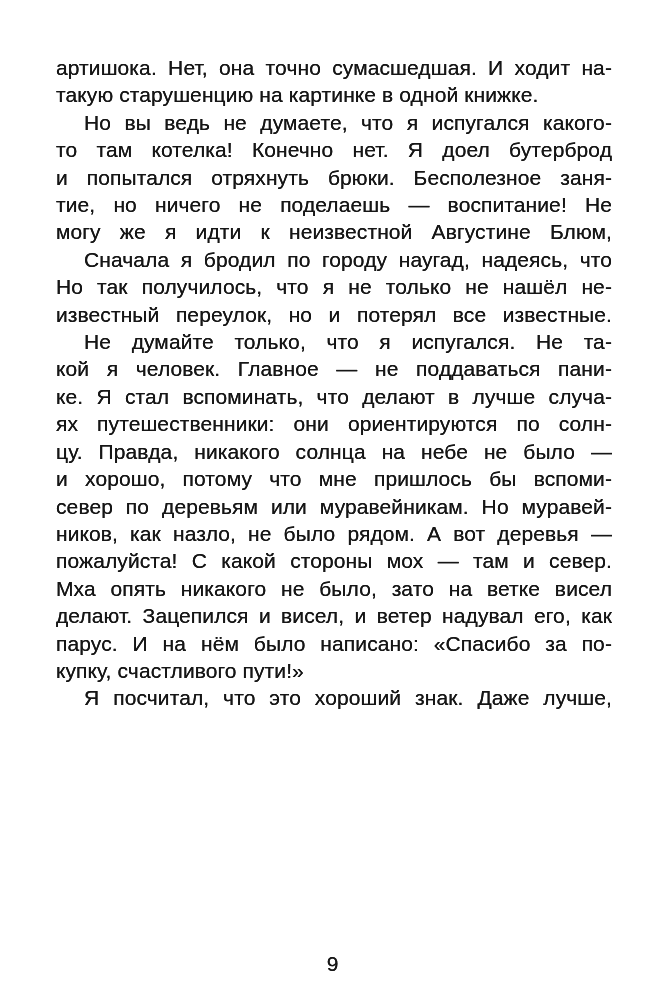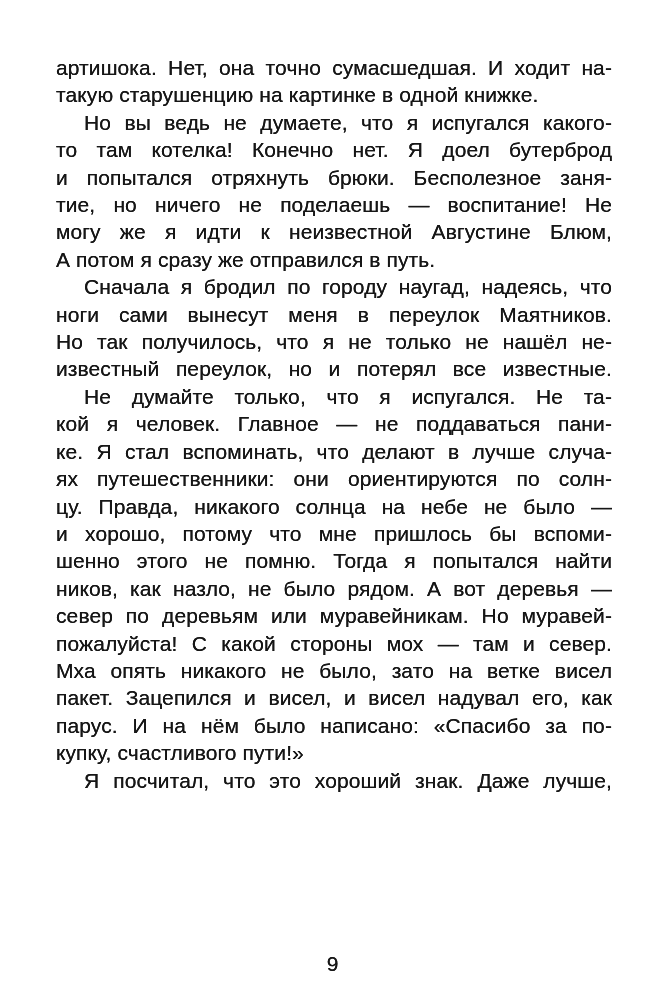--- a/index.html
+++ b/index.html
@@ -64,41 +64,38 @@
       <div class="paragraph">
         <div class="line">артишока. Нет, она точно сумасшедшая. И ходит на-</div>
         <div class="line line-end">такую старушенцию на картинке в одной книжке.</div>
       </div>
       <div class="paragraph">
         <div class="line first-line">Но вы ведь не думаете, что я испугался какого-</div>
         <div class="line">то там котелка! Конечно нет. Я доел бутерброд</div>
         <div class="line">и попытался отряхнуть брюки. Бесполезное заня-</div>
         <div class="line">тие, но ничего не поделаешь — воспитание! Не</div>
         <div class="line">могу же я идти к неизвестной Августине Блюм,</div>
-        <div class="line line-end">А потом я сразу же отправился в путь.</div>
       </div>
       <div class="paragraph">
         <div class="line first-line">Сначала я бродил по городу наугад, надеясь, что</div>
-        <div class="line">ноги сами вынесут меня в переулок Маятников.</div>
         <div class="line">Но так получилось, что я не только не нашёл не-</div>
         <div class="line">известный переулок, но и потерял все известные.</div>
       </div>
       <div class="paragraph">
         <div class="line first-line">Не думайте только, что я испугался. Не та-</div>
         <div class="line">кой я человек. Главное — не поддаваться пани-</div>
         <div class="line">ке. Я стал вспоминать, что делают в лучше случа-</div>
         <div class="line">ях путешественники: они ориентируются по солн-</div>
         <div class="line">цу. Правда, никакого солнца на небе не было —</div>
         <div class="line">и хорошо, потому что мне пришлось бы вспоми-</div>
-        <div class="line">шенно этого не помню. Тогда я попытался найти</div>
+        <div class="line">север по деревьям или муравейникам. Но муравей-</div>
         <div class="line">ников, как назло, не было рядом. А вот деревья —</div>
-        <div class="line">север по деревьям или муравейникам. Но муравей-</div>
         <div class="line">пожалуйста! С какой стороны мох — там и север.</div>
         <div class="line">Мха опять никакого не было, зато на ветке висел</div>
-        <div class="line">пакет. Зацепился и висел, и висел надувал его, как</div>
+        <div class="line">делают. Зацепился и висел, и ветер надувал его, как</div>
         <div class="line">парус. И на нём было написано: «Спасибо за по-</div>
         <div class="line line-end">купку, счастливого пути!»</div>
       </div>
       <div class="paragraph">
         <div class="line first-line">Я посчитал, что это хороший знак. Даже лучше,</div>
       </div>
     </div>
   <div class="folio">9</div>
 </div>
 

